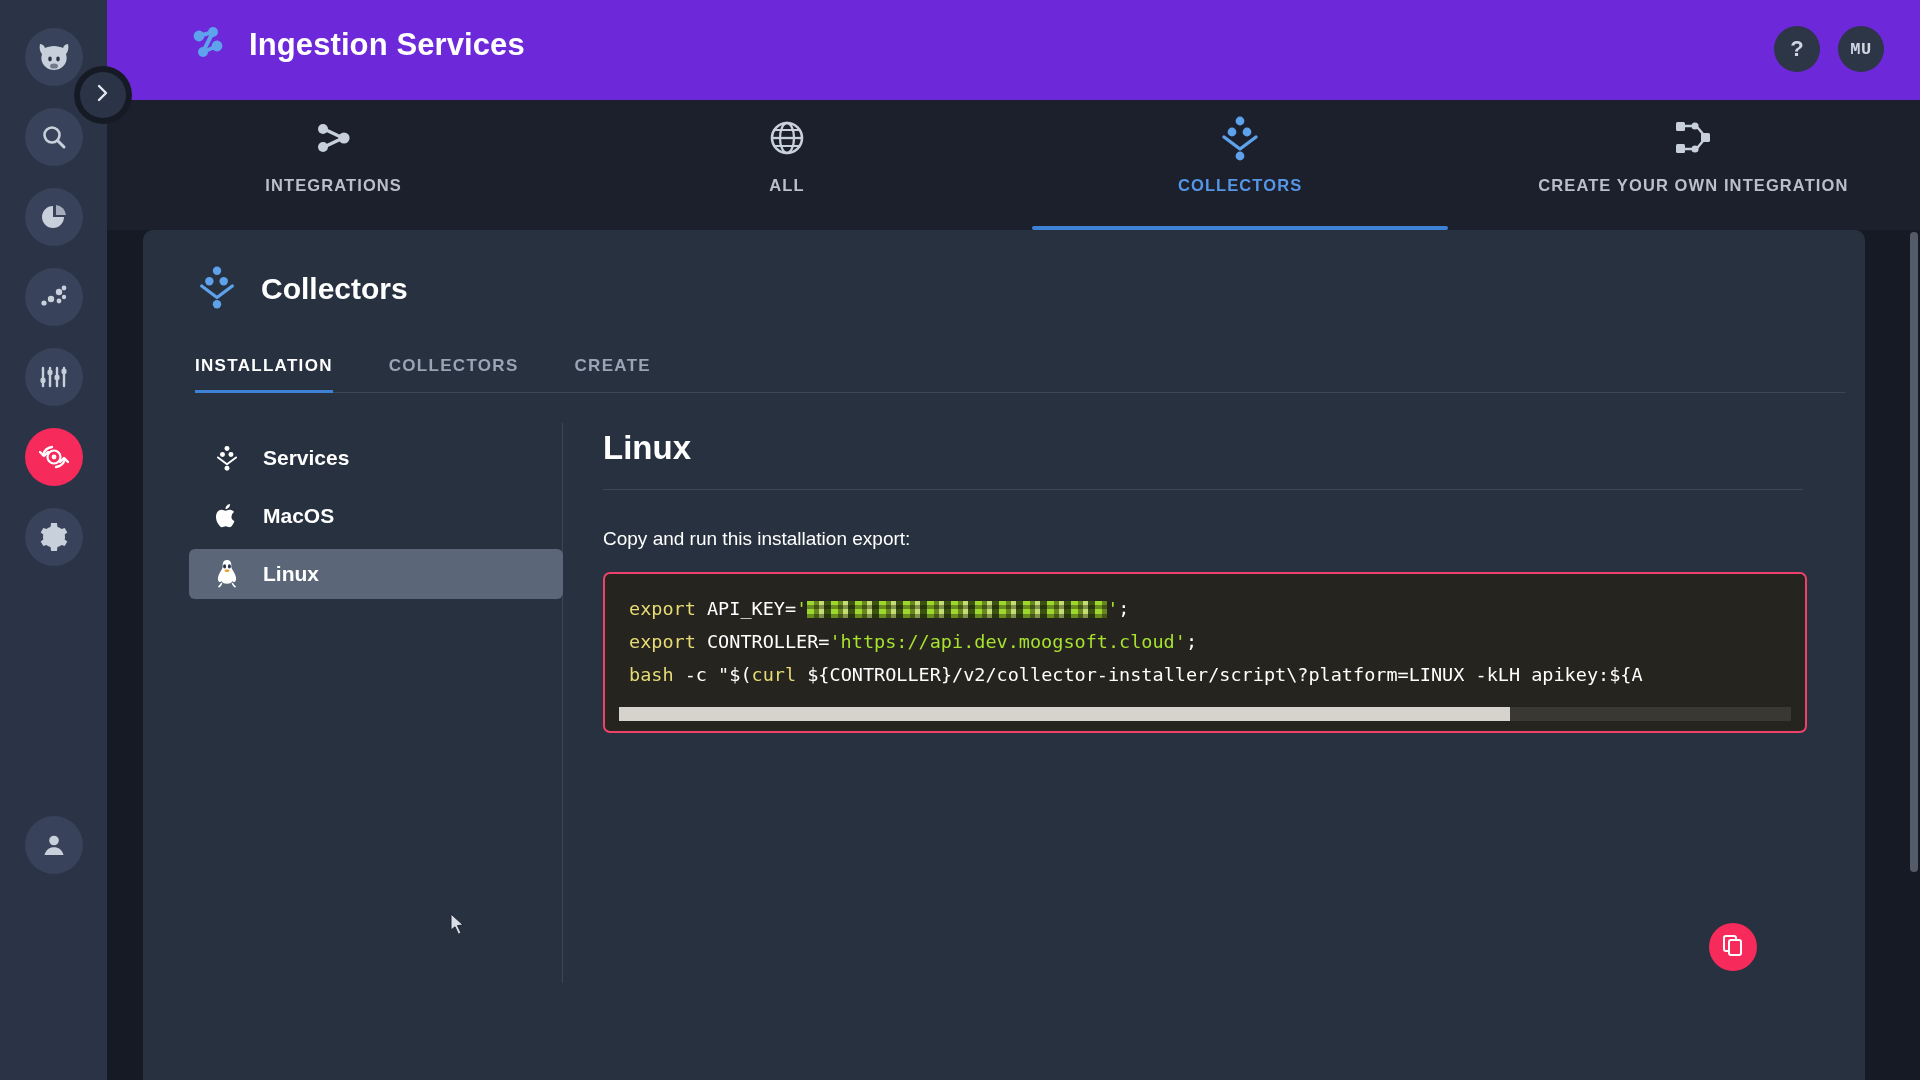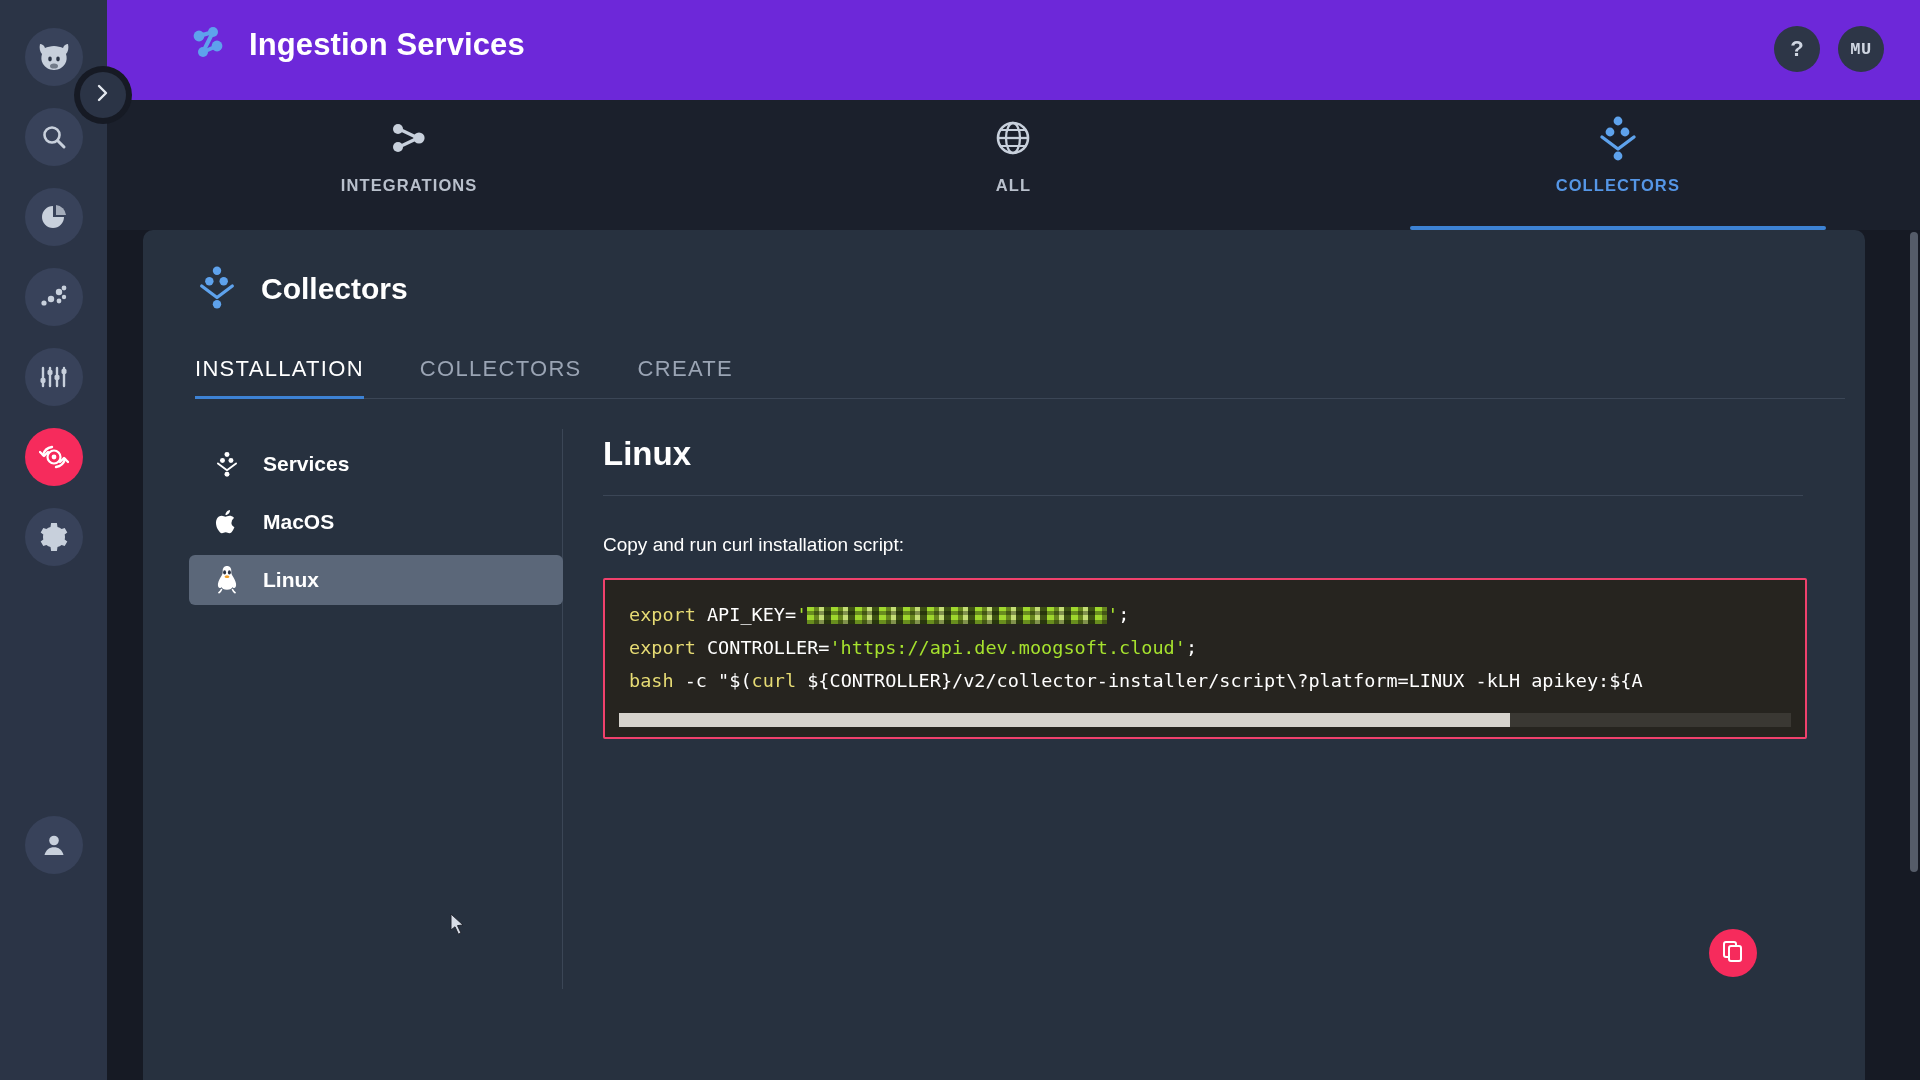--- a/index.html
+++ b/index.html
@@ -105,21 +105,21 @@
   }
   #panel-title { font-size:30px; font-weight:bold; color:#ffffff; }
 
   
   #sect-tabs {
     margin: 42px 0 0 52px; width: 1650px;
     display:flex; border-bottom:1px solid #3b4656;
   }
   .sect-tab {
     padding: 0 0 16px 0; margin-right:56px;
-    font-size:22px; font-weight:normal; letter-spacing:1.3px;
+    font-size:17px; font-weight:bold; letter-spacing:1.3px;
     color:#9aa4b4; cursor:pointer; position:relative;text-align:center;
   }
   .sect-tab.active { color:#ffffff; }
   .sect-tab.active:after {
     content:""; position:absolute; left:0; right:0; bottom:-1px;
     height:3px; background:#3d82d4;
   }
 
   
   #content { display:flex; margin-top:30px; height:560px; }
@@ -138,21 +138,21 @@
 
   
   #body { flex:1; padding: 6px 0 0 40px; position:relative; overflow:hidden; }
   #body-title { font-size:33px; font-weight:bold; color:#ffffff; }
   #body-rule { margin-top:22px; width:1200px; height:1px; background:#3b4656; }
   #body-instr { margin-top:38px; font-size:19px; color:#ffffff; }
 
   
   #code-wrap {
     margin-top:22px; width:1204px;
-    border:2px solid #f0416c; border-radius:2px;
+    border:2px solid #f0416c; border-radius:7px;
     background:#26241f; overflow:hidden;
   }
   #code {
     padding:18px 0 10px 24px;
     font-family:"DejaVu Sans Mono", monospace;
     font-size:18.5px; line-height:33px;
     white-space:pre; overflow:hidden; color:#e6e1dc;
   }
   .tok-kw { color:#e6db74; }
   .tok-var { color:#ffffff; }
@@ -379,20 +379,40 @@
           <circle cx="30" cy="18" r="4.4"></circle>
           <circle cx="23" cy="42" r="4.4"></circle>
         </g>
         <path d="M7 23l16 12 16-12" fill="none" stroke="#5ea2ec" stroke-width="3.4" stroke-linecap="round" stroke-linejoin="round"></path>
       </svg>
     </span>
     <span class="topnav-label">COLLECTORS</span>
     <div class="topnav-underline"></div>
   </div>
 
+  <div class="topnav-tab">
+    <span class="topnav-icon">
+      <svg width="44" height="42" viewBox="0 0 44 42">
+        <g fill="#c8d0dc">
+          <rect x="5" y="5" width="9" height="9" rx="1.5"></rect>
+          <rect x="5" y="27" width="9" height="9" rx="1.5"></rect>
+          <rect x="30" y="16" width="9" height="9" rx="1.5"></rect>
+          <circle cx="24" cy="9" r="3.6"></circle>
+          <circle cx="24" cy="32" r="3.6"></circle>
+        </g>
+        <g stroke="#c8d0dc" stroke-width="2.4" stroke-linecap="round" fill="none">
+          <path d="M14 9h6"></path>
+            <path d="M14 32h6"></path>
+          <path d="M27 11l5 6"></path>
+            <path d="M27 30l5-6"></path>
+        </g>
+      </svg>
+    </span>
+    <span class="topnav-label">CREATE YOUR OWN INTEGRATION</span>
+  </div>
 </div>
 
 <div id="panel">
 
   <div id="panel-head">
     <span>
       <svg width="44" height="46" viewBox="0 0 46 48">
         <g fill="#5ea2ec">
           <circle cx="23" cy="7" r="4.4"></circle>
           <circle cx="15" cy="18" r="4.4"></circle>
@@ -457,21 +477,21 @@
           </svg>
         </span>
         <span class="subnav-label">Linux</span>
       </div>
 
     </div>
 
     <div id="body">
       <div id="body-title">Linux</div>
       <div id="body-rule"></div>
-      <div id="body-instr">Copy and run curl installation script:</div>
+      <div id="body-instr">Copy and run this installation export:</div>
 
       <div id="code-wrap">
         <div id="code"><span class="tok-kw">export</span><span class="tok-var"> API_KEY=</span><span class="tok-str">'</span><span class="redact"></span><span class="tok-str">'</span><span class="tok-op">;</span>
 <span class="tok-kw">export</span><span class="tok-var"> CONTROLLER=</span><span class="tok-str">'https://api.dev.moogsoft.cloud'</span><span class="tok-op">;</span>
 <span class="tok-kw">bash</span><span class="tok-var"> -c "$(</span><span class="tok-kw">curl</span><span class="tok-var"> ${CONTROLLER}/v2/collector-installer/script\?platform=LINUX -kLH apikey:${A</span></div>
         <div id="code-scrollbar">
           <div id="code-scroll-thumb"></div>
         </div>
       </div>
 

